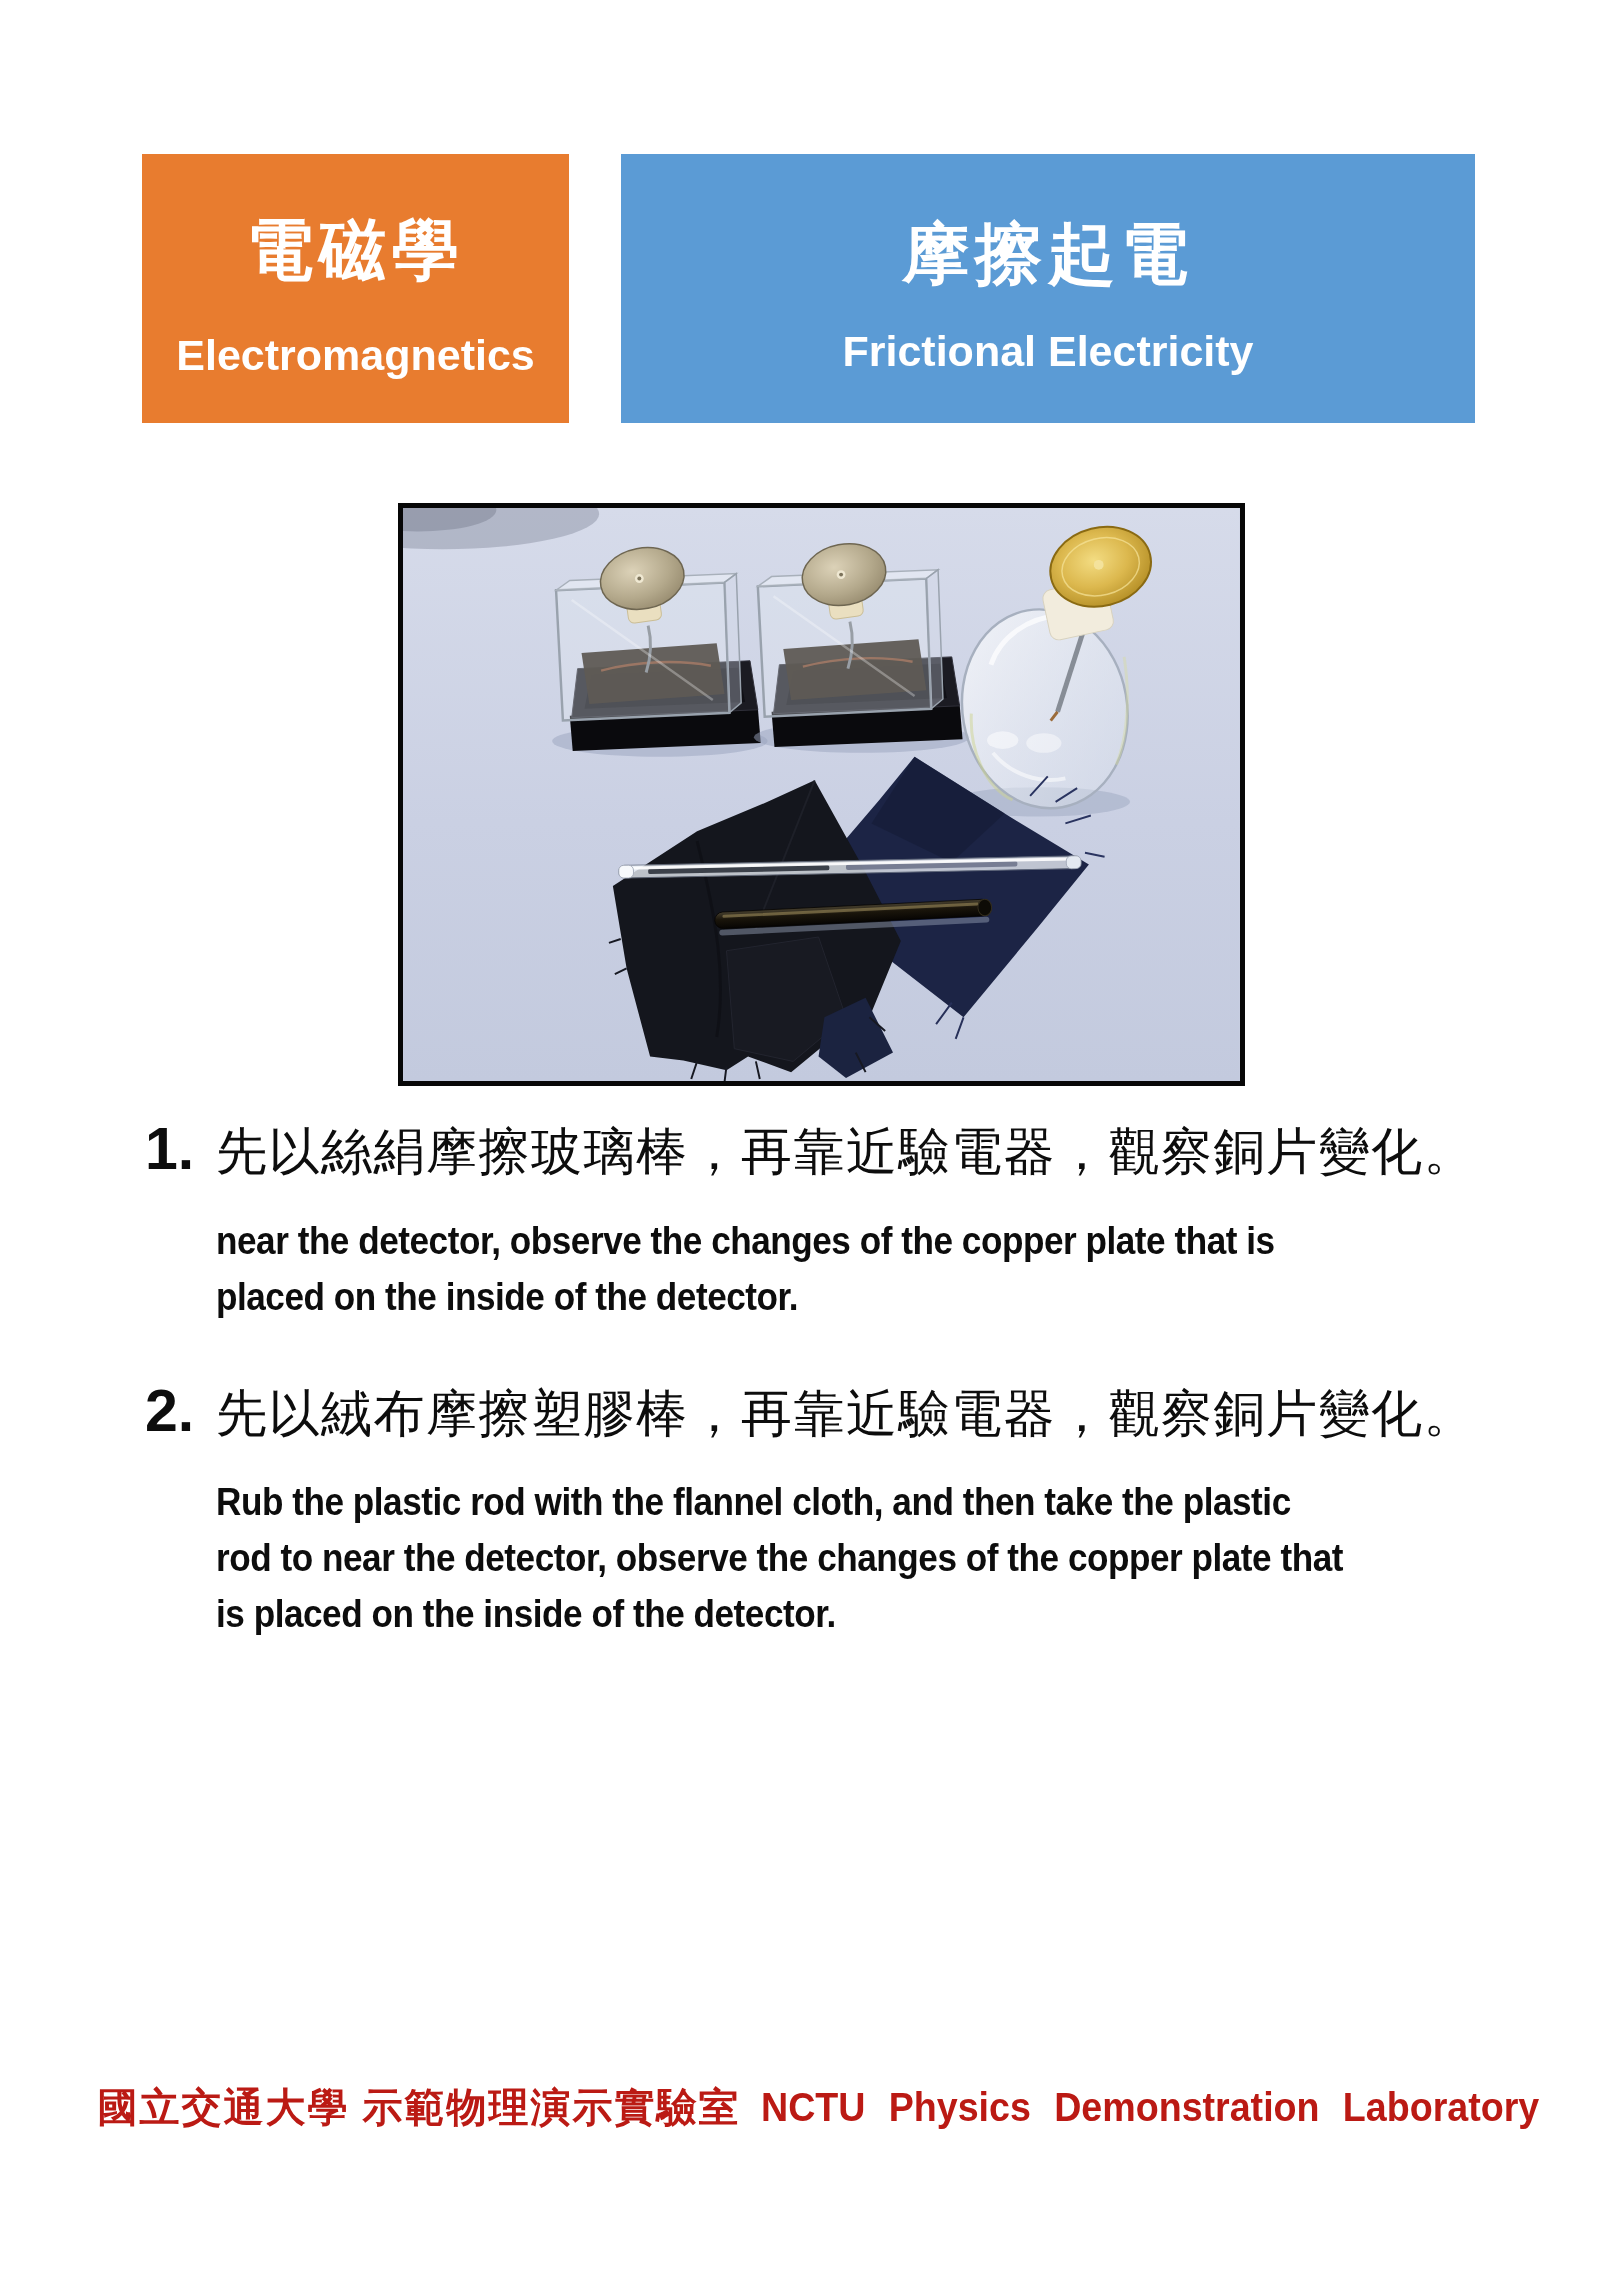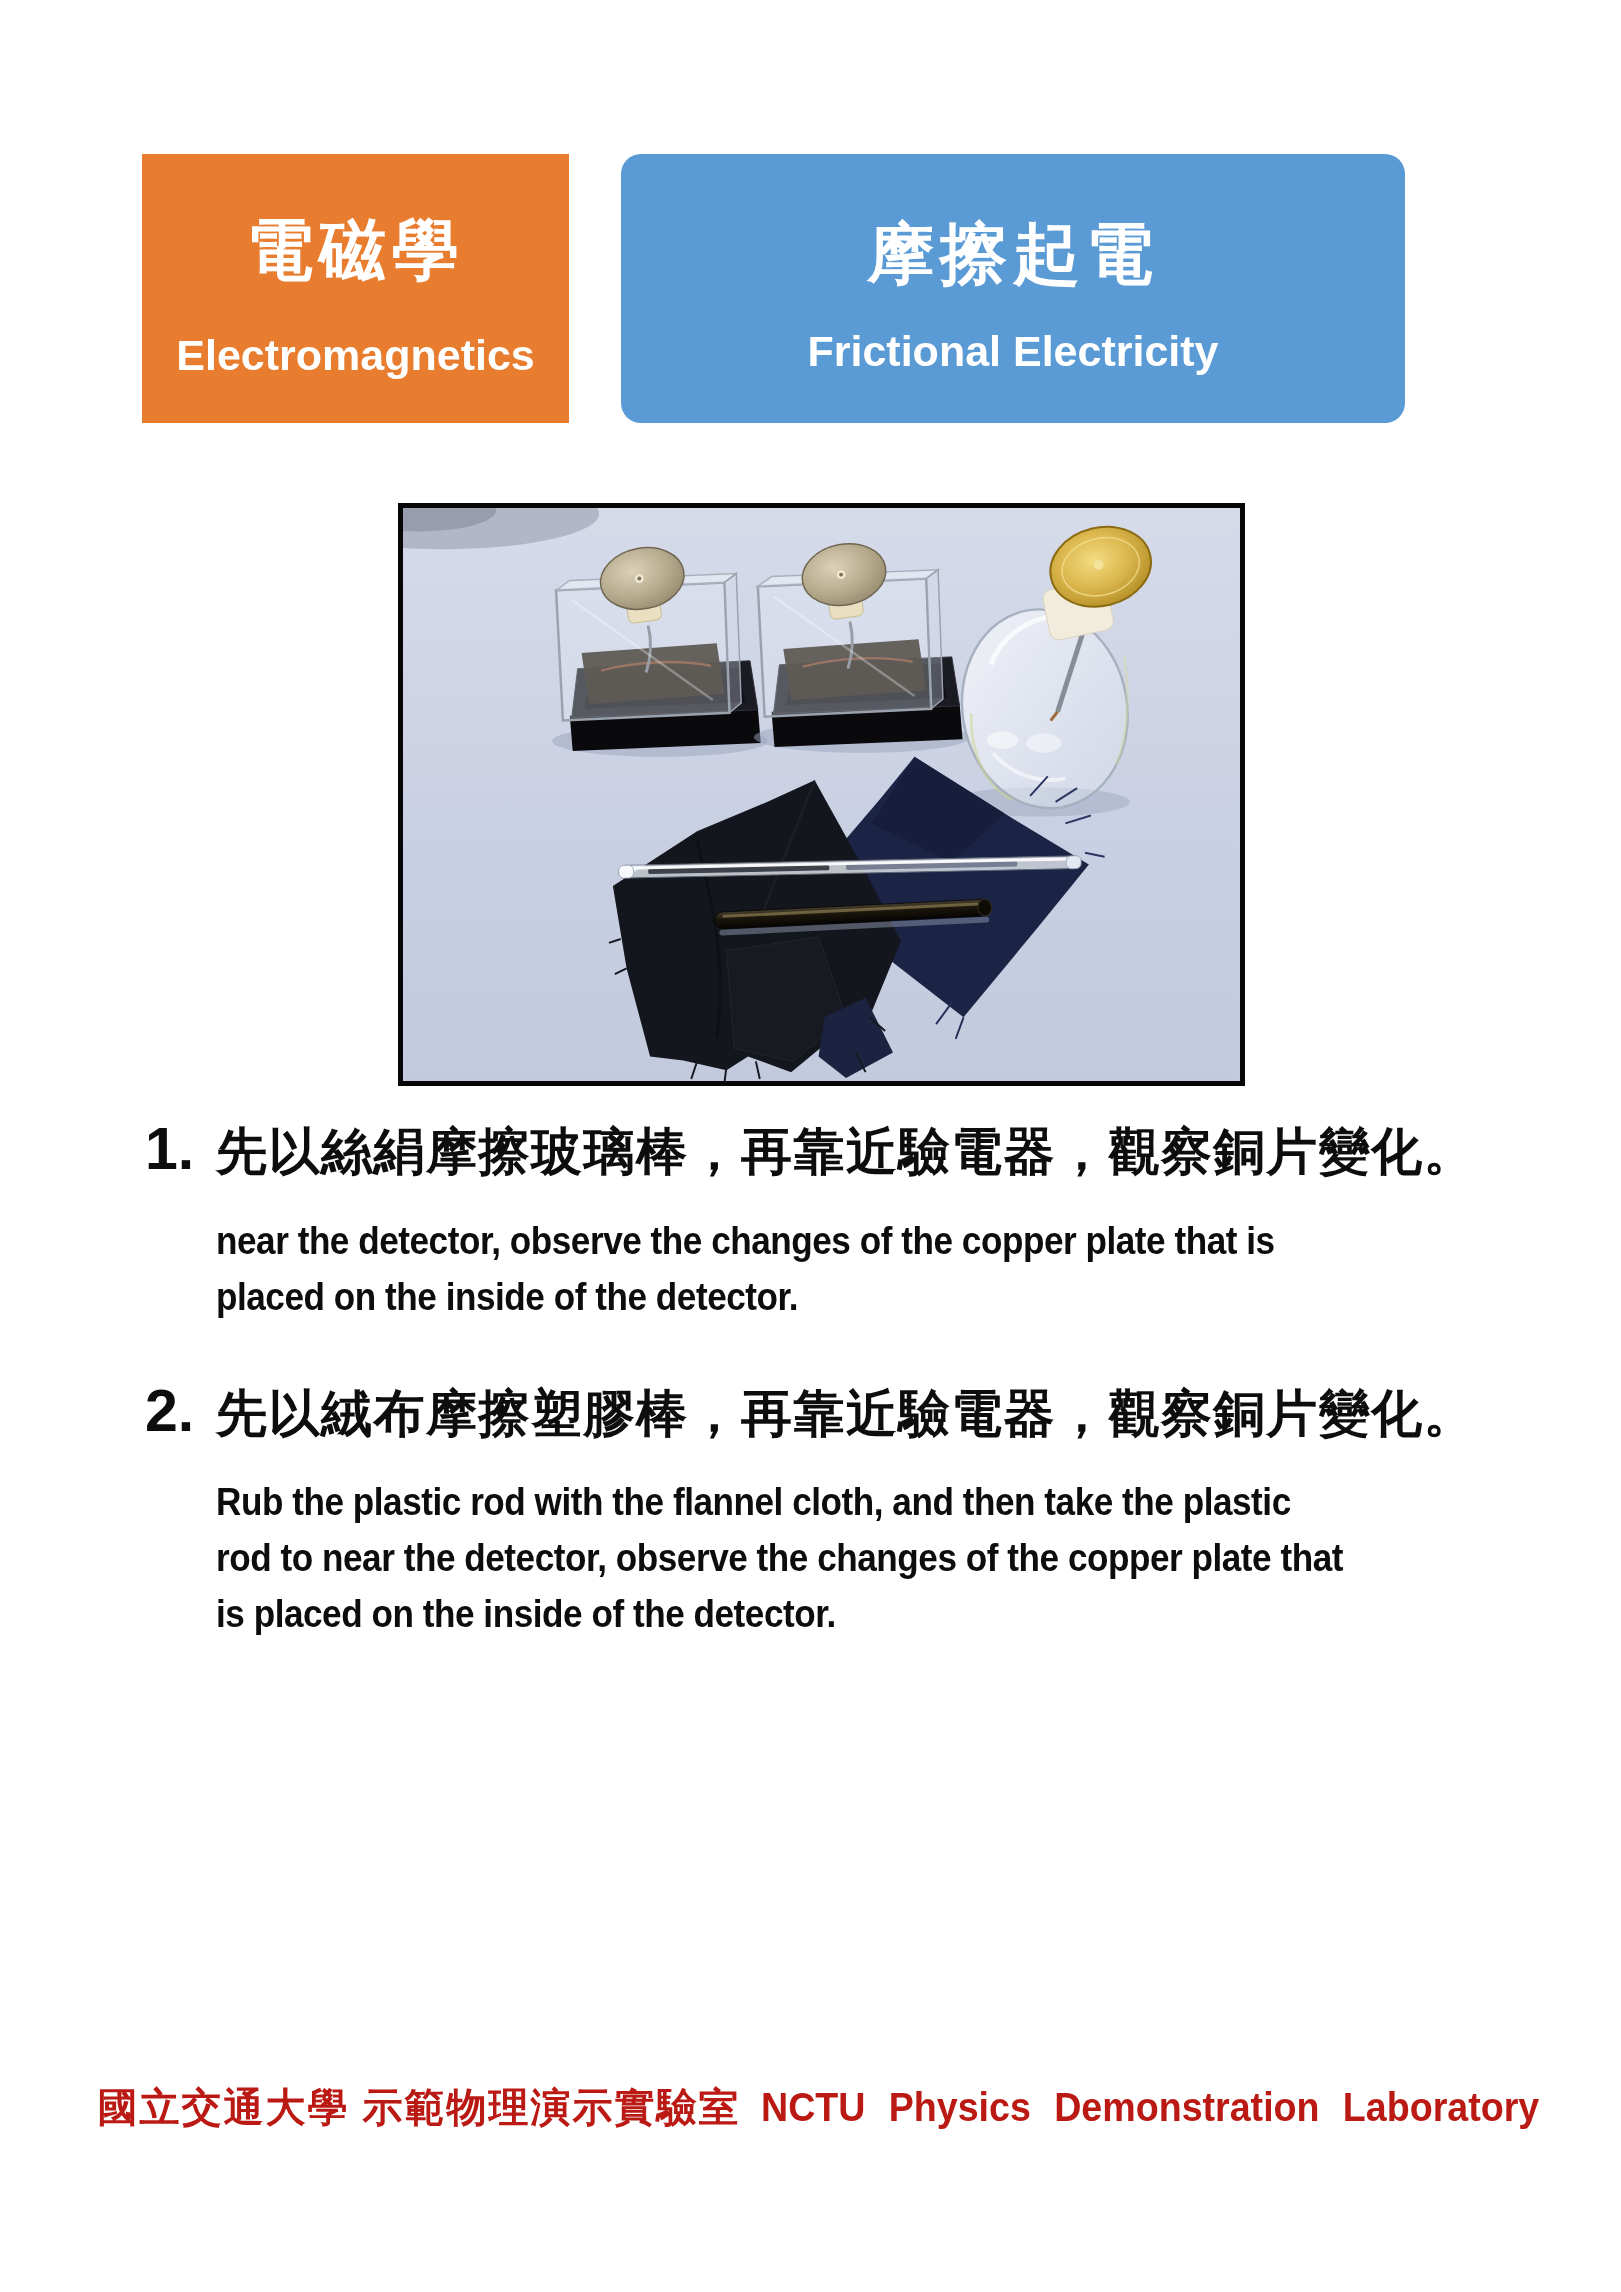--- a/index.html
+++ b/index.html
@@ -8,37 +8,37 @@
     font-family:"Liberation Sans","DejaVu Sans",sans-serif; overflow:hidden;
   }
 
   
   .hdr-box {
     position:absolute; top:154px; height:269px;
     display:flex; flex-direction:column; align-items:center; justify-content:center;
     padding-top:15.7px; box-sizing:border-box; color:#ffffff;
   }
   .hdr-box.orange { left:142px; width:427px;gap:8px; }
-  .hdr-box.blue   { left:621px; width:784px;border-radius:20px; }
+  .hdr-box.blue   { left:621px; width:854px; }
   .hdr-zh { font-size:67px; font-weight:bold; letter-spacing:5.9px; line-height:71px; white-space:nowrap; }
   .hdr-en { font-size:43px; font-weight:bold; line-height:47px; margin-top:39px; white-space:nowrap;text-align:center; }
 
   
   .photo {
     position:absolute; left:398px; top:503px; width:837px; height:573px;
     border:5.9px solid #070707; margin:0; padding:0; background:#cbd1e4;
   }
   .photo svg { display:block; width:837px; height:573px; }
 
   
   .instructions { position:absolute; left:145px; top:1110px; width:1372px; color:#0d0d0d; }
   .item { margin-bottom:47px; }
   .item-head { display:flex; align-items:baseline; line-height:78px; white-space:nowrap; }
   .item-num { font-size:59px; font-weight:bold; width:71px; flex:none; }
-  .item-zh  { font-size:51px; font-weight:bold; letter-spacing:1.5px; }
+  .item-zh  { font-size:51px; font-weight:normal; letter-spacing:1.5px; }
   .item-body { margin-left:71px; margin-top:21.6px; }
   .en-line { height:56px; line-height:56px; white-space:nowrap; }
   .en-line span {
     display:inline-block; font-size:39px; font-weight:bold;
     transform:scaleX(0.90); transform-origin:0 50%; letter-spacing:-0.5px;
   }
 
   
   .footer {
     position:absolute; left:8px; top:2080px; width:100%; padding-left:49px; box-sizing:border-box;

